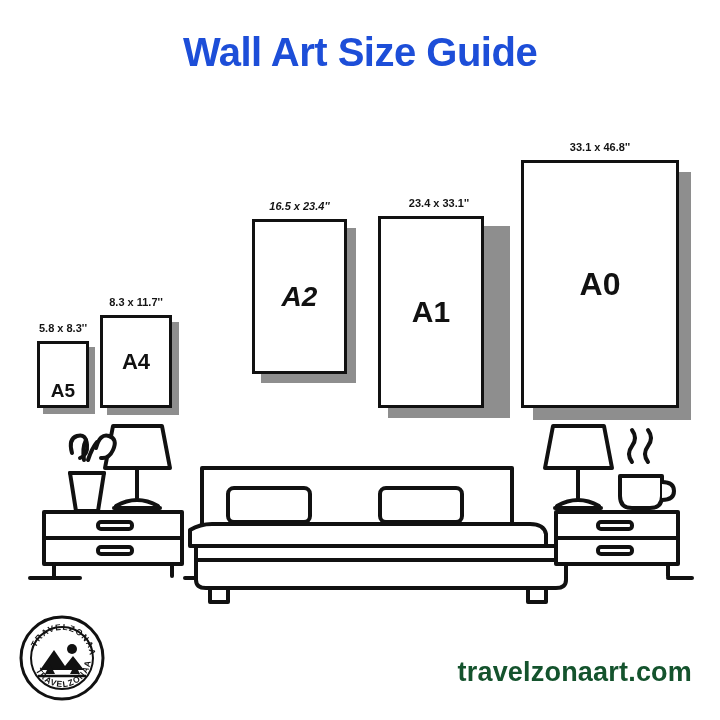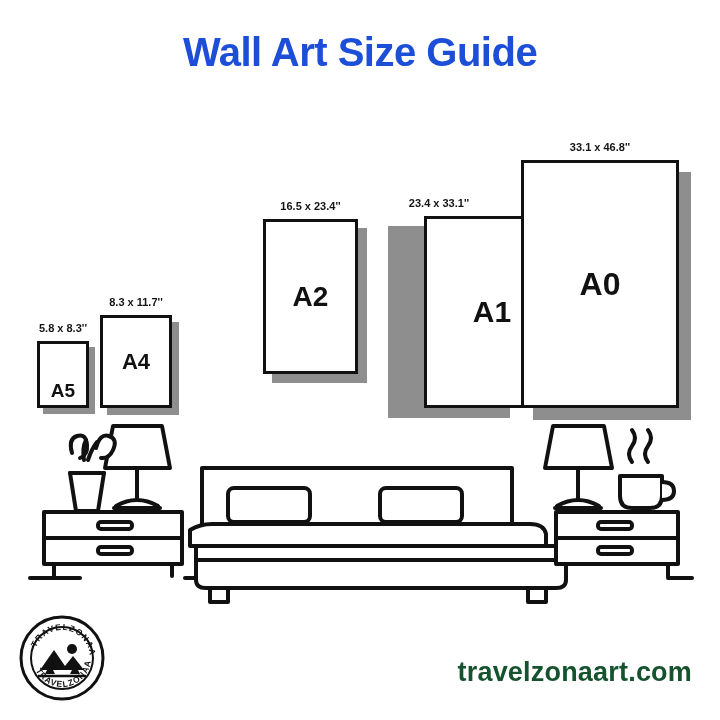--- a/index.html
+++ b/index.html
@@ -122,32 +122,32 @@
 
     <div class="frame-group" style="left:100px; width:72px; height:93px;margin-top:48px;">
       <div class="frame-label">8.3 x 11.7''</div>
       <div class="frame-shadow" style="left:7px; top:7px; width:72px; height:93px;"></div>
       <div class="frame-box" style="width:72px; height:93px;">
         <span class="frame-name" style="font-size:22px;">A4</span>
       </div>
     </div>
 
 
-    <div class="frame-group" style="left:263px; width:95px; height:189px;">
+    <div class="frame-group" style="left:252px; width:95px; height:189px;font-style:italic;">
       <div class="frame-label">16.5 x 23.4''</div>
       <div class="frame-shadow" style="left:9px; top:9px; width:95px; height:155px;"></div>
       <div class="frame-box" style="width:95px; height:155px;">
         <span class="frame-name" style="font-size:28px;">A2</span>
       </div>
     </div>
 
     <div class="frame-group" style="left:378px; width:122px; height:192px;">
       <div class="frame-label">23.4 x 33.1''</div>
       <div class="frame-shadow" style="left:10px; top:10px; width:122px; height:192px;"></div>
-      <div class="frame-box" style="width:136px; height:192px;margin-left:46px;">
+      <div class="frame-box" style="width:106px; height:192px;">
         <span class="frame-name" style="font-size:30px;">A1</span>
       </div>
     </div>
 
     <div class="frame-group" style="left:521px; width:158px; height:248px;">
       <div class="frame-label">33.1 x 46.8''</div>
       <div class="frame-shadow" style="left:12px; top:12px; width:158px; height:248px;"></div>
       <div class="frame-box" style="width:158px; height:248px;">
         <span class="frame-name" style="font-size:32px;">A0</span>
       </div>

